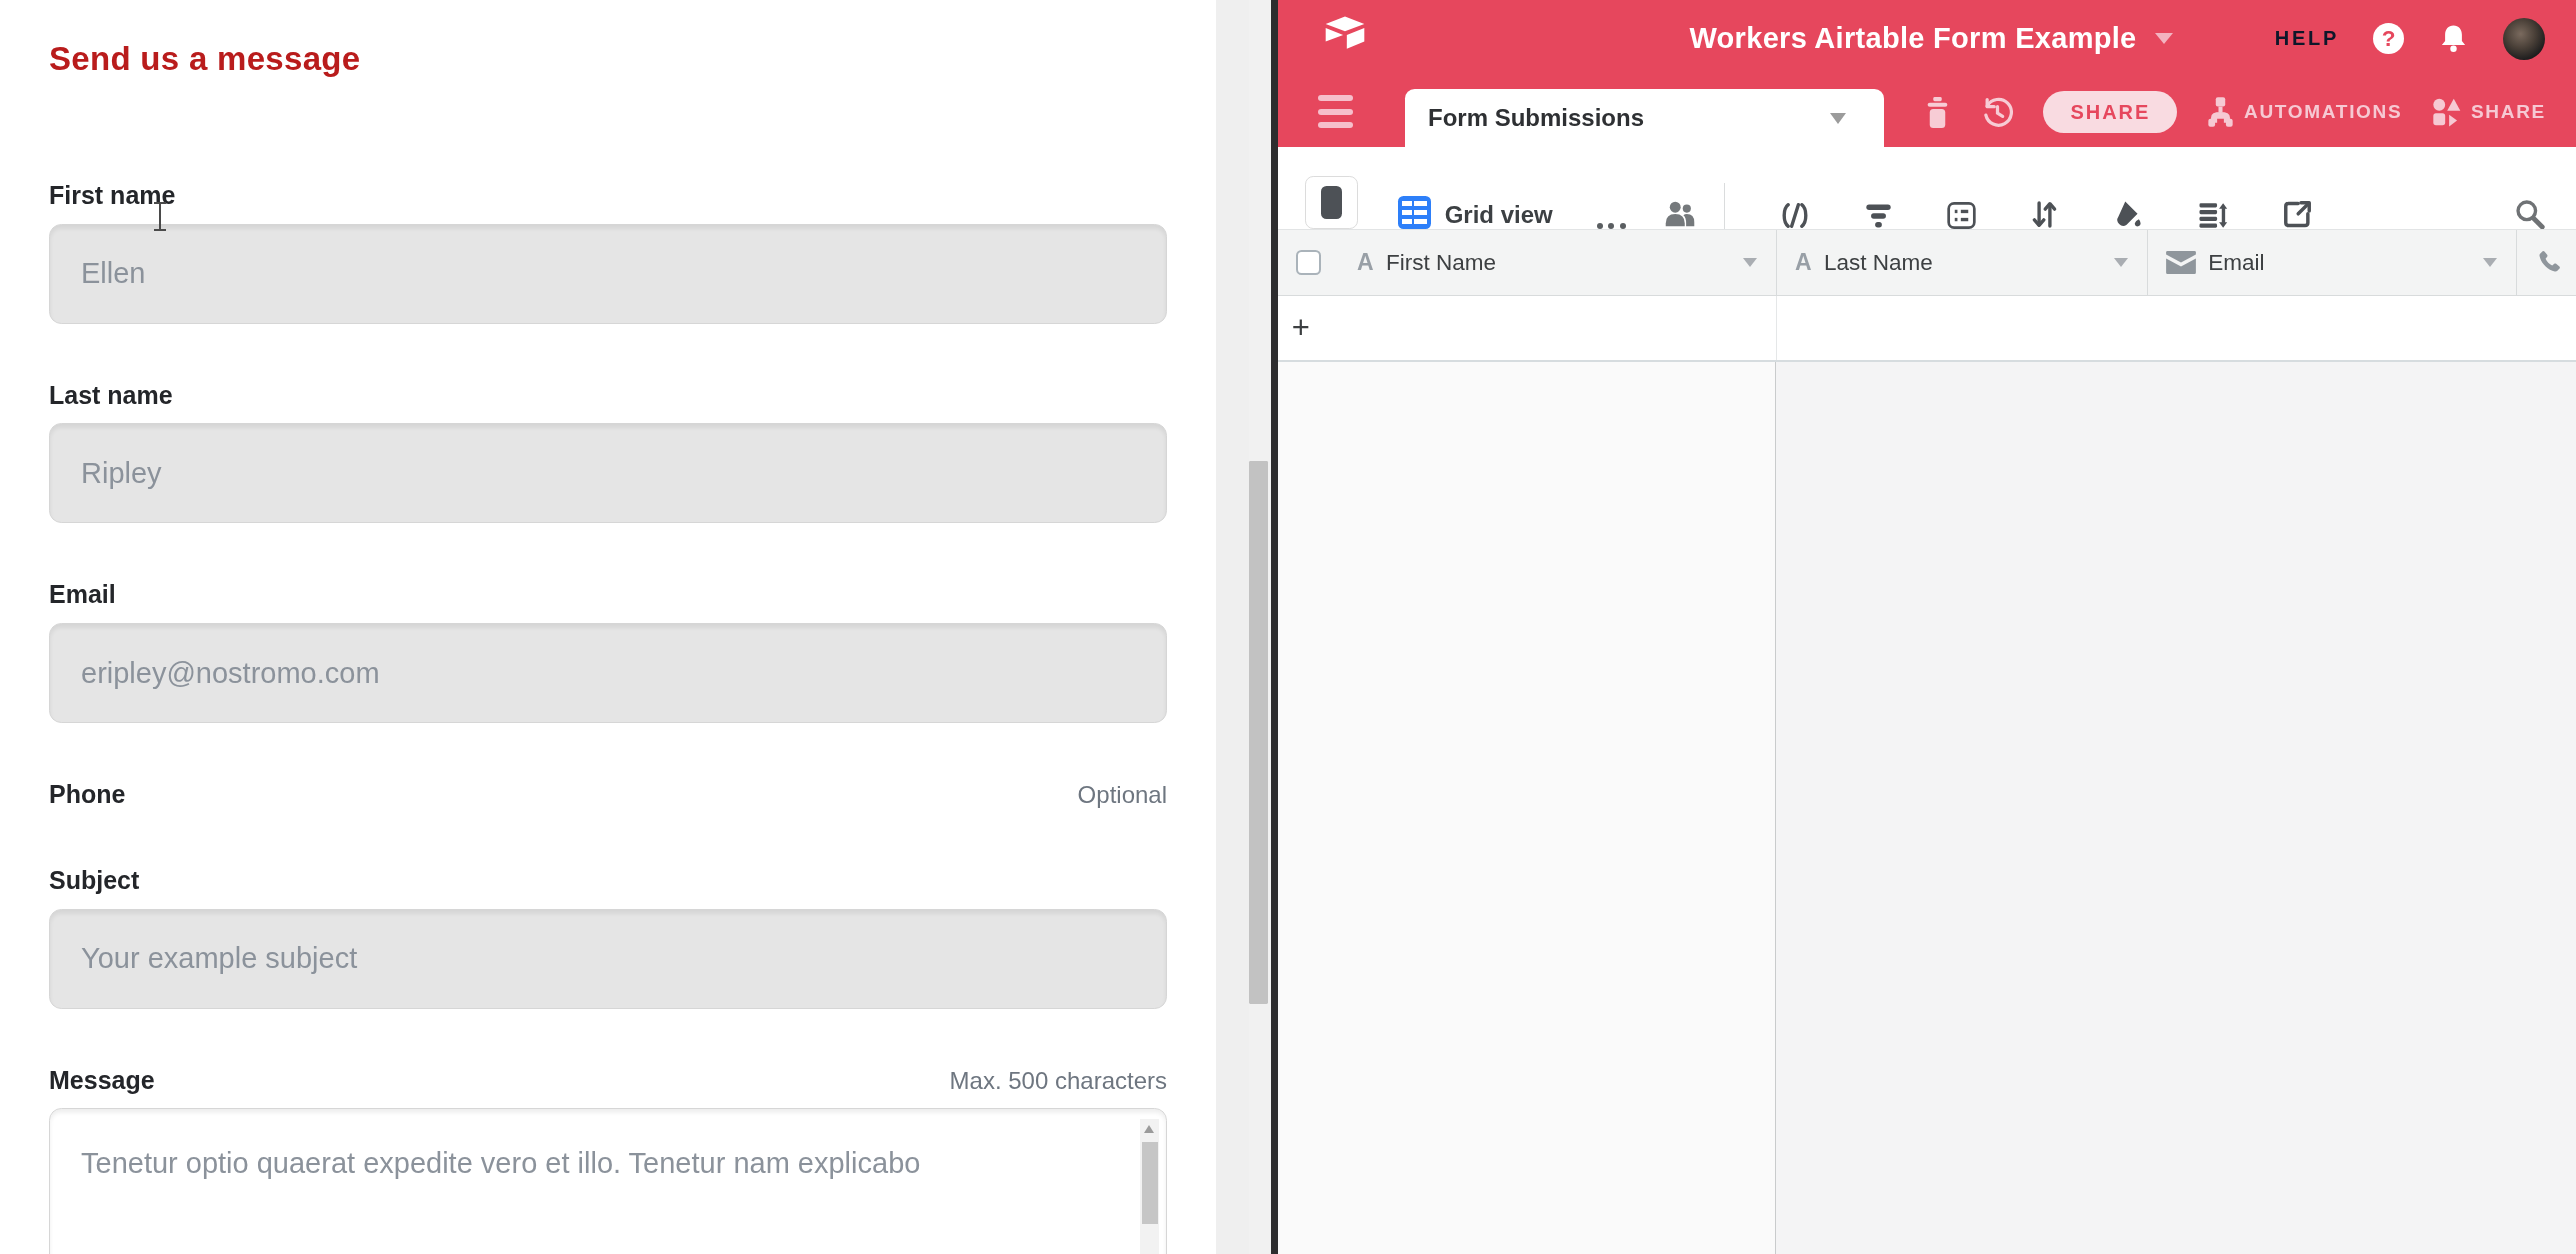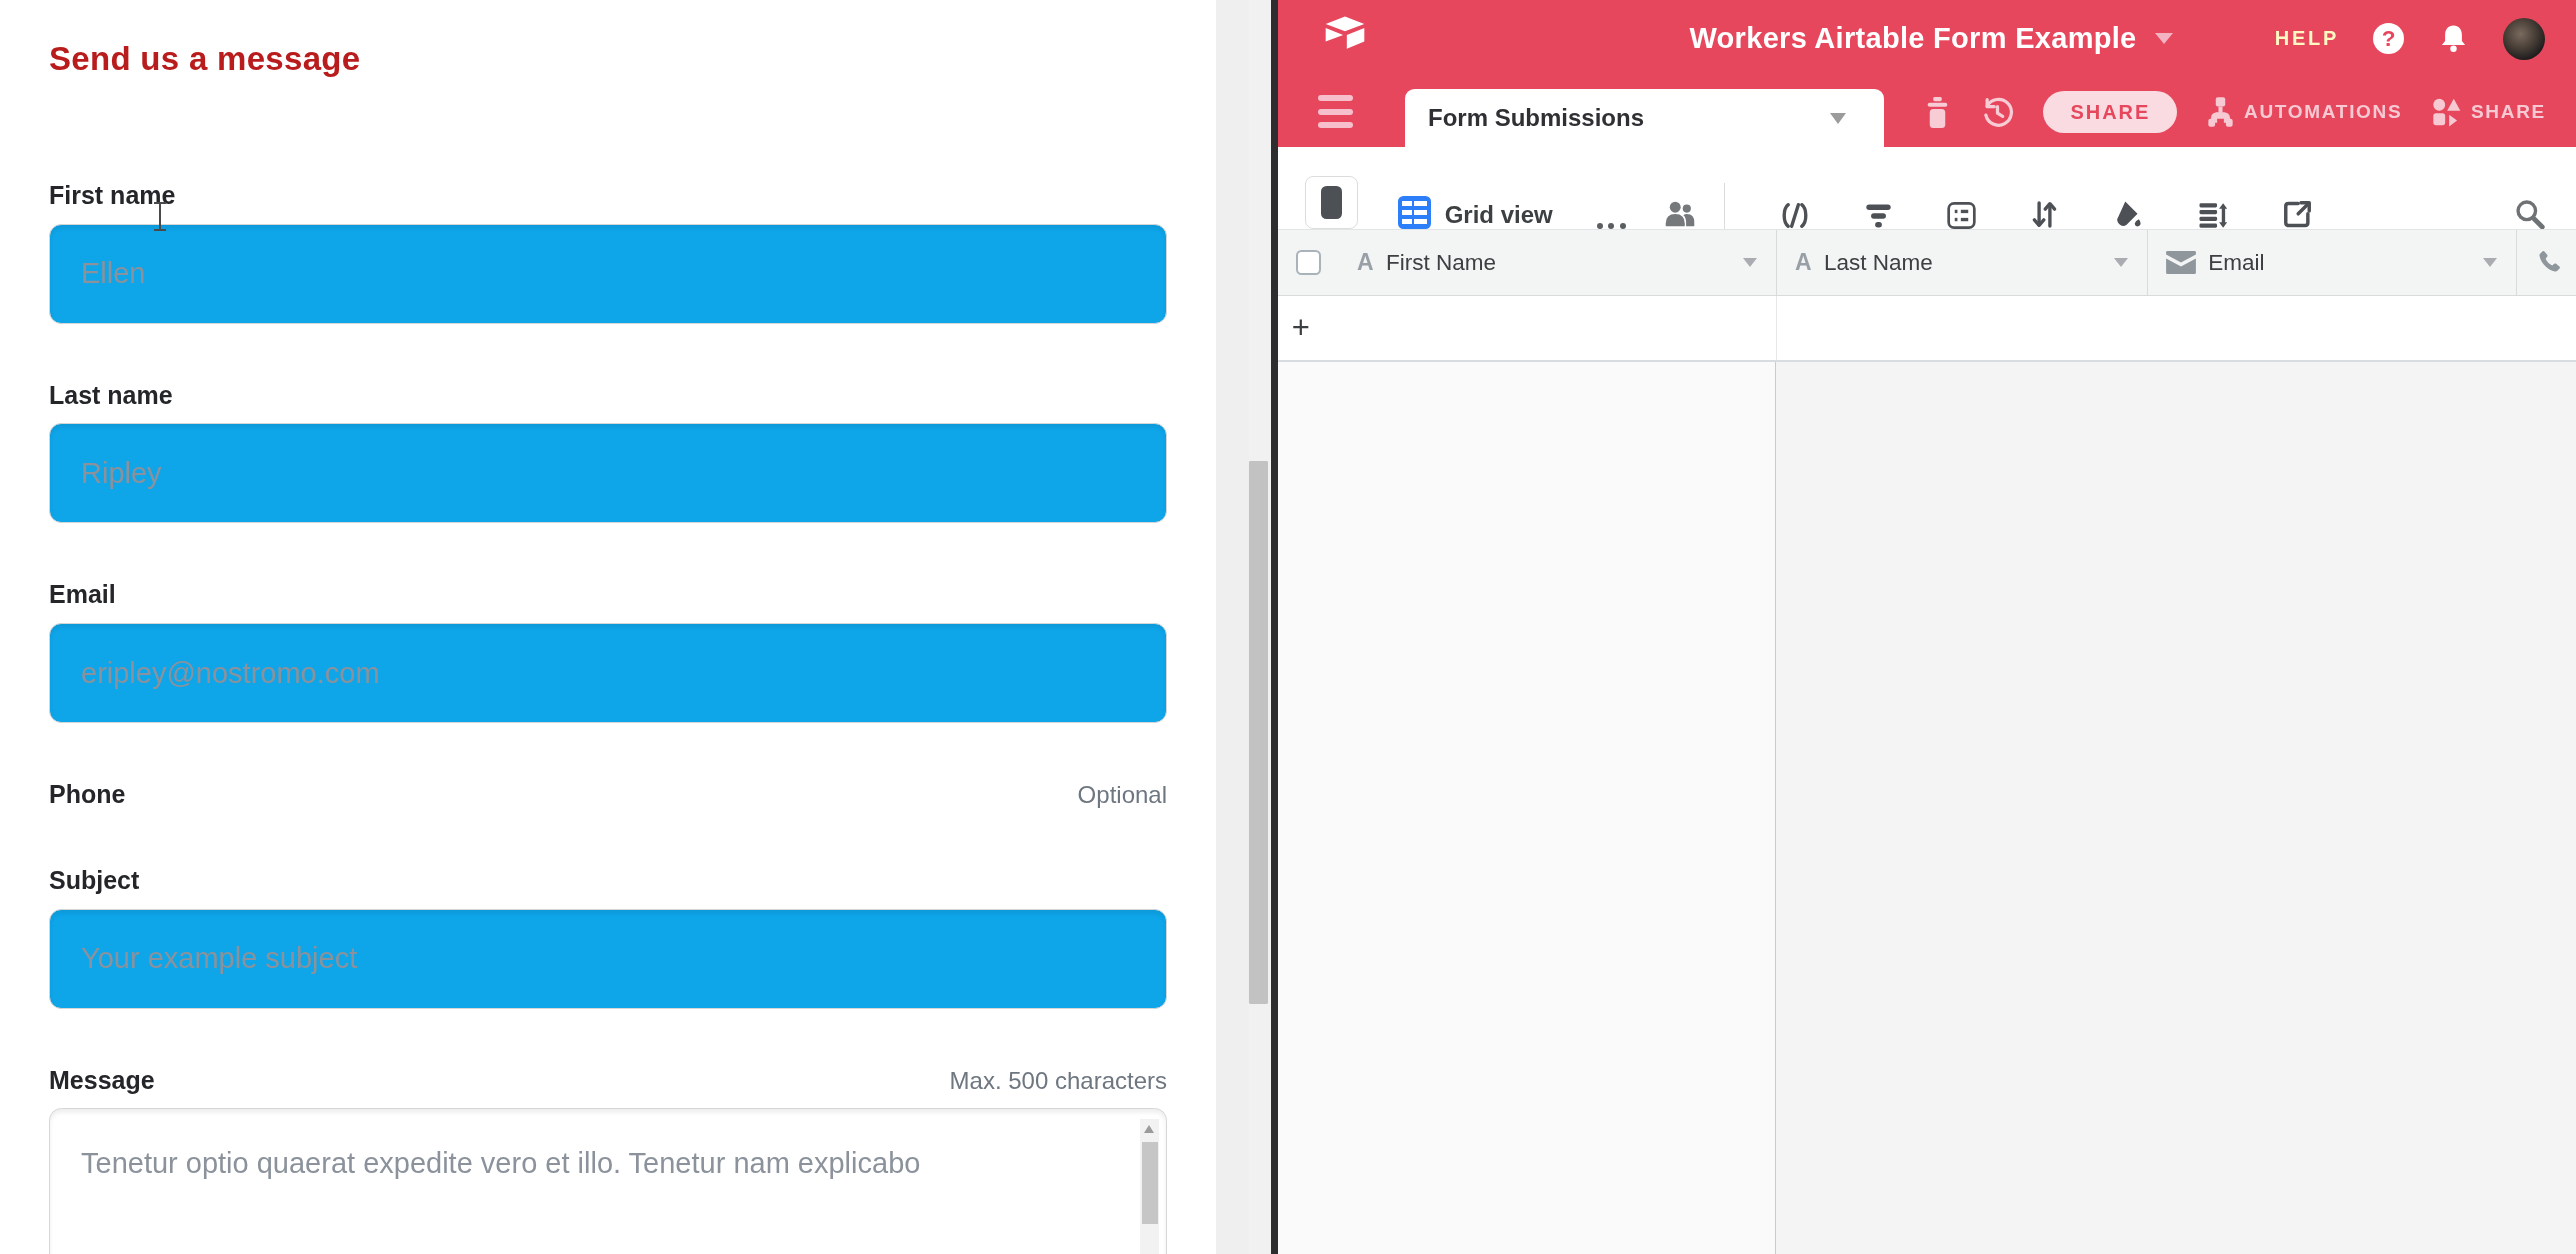--- a/index.html
+++ b/index.html
@@ -12,21 +12,21 @@
   
   .left-pane { position:absolute; left:0; top:0; width:1216px; height:1255px; background:#fff; }
   .form-wrap { position:absolute; left:49px; top:40px; width:1118px; }
   .form-title { font-size:33px; font-weight:600; color:#b91c1c; letter-spacing:0.3px; margin-bottom:101px; }
   .fgroup { margin-bottom:55px; }
   .flabel-row { display:flex; justify-content:space-between; align-items:flex-end; margin-bottom:13.7px; height:31px; }
   .flabel { font-size:25px; font-weight:600; color:#24262a; }
   .fnote { font-size:24px; font-weight:400; color:#6e7680; }
   .finput {
     width:100%; height:100px; border:1.4px solid #d6d6d6; border-radius:12.3px;
-    padding:0 31px; font-size:29px; color:#3b4048; background:#0ea5e9; outline:none;
+    padding:0 31px; font-size:29px; color:#3b4048; background:#e5e5e5; outline:none;
     box-shadow: inset 0 3.4px 4.1px rgba(0,0,0,0.07);
     font-family:"Liberation Sans", sans-serif;
   }
   .finput::placeholder { color:#8b929b; opacity:1; }
   .textarea-box {
     width:100%; height:218px; border:1.4px solid #d6d6d6; border-radius:12.3px;
     background:#fff; box-shadow: inset 0 3.4px 4.1px rgba(0,0,0,0.07);
     position:relative; overflow:hidden;
   }
   .ta-placeholder { position:absolute; left:31px; top:38px; font-size:29px; color:#8b929b; white-space:nowrap; }
@@ -50,21 +50,21 @@
   
   .right-pane { position:absolute; left:1278px; top:0; width:1298px; height:1255px; overflow:hidden;
     display:flex; flex-direction:column; background:#f4f4f5; }
 
   .at-topbar { height:77px; background:#e6475d; position:relative; display:flex; align-items:center; flex:none; }
   .at-logo { position:absolute; left:44px; top:15px; }
   .at-title-wrap { position:absolute; left:8px; right:0; top:0; height:77px; display:flex; align-items:center; justify-content:center; gap:18px; }
   .at-title { color:#ffffff; font-size:29px; font-weight:700; letter-spacing:0.3px; }
   .caret-down-pink { width:0; height:0; border-left:9px solid transparent; border-right:9px solid transparent; border-top:11.6px solid #f3b3c0; }
   .at-top-right { position:absolute; right:31px; top:0; height:77px; display:flex; align-items:center; gap:34px; }
-  .at-help { color:#fef9c3; font-size:20px; font-weight:700; letter-spacing:2.7px; }
+  .at-help { color:#0f172a; font-size:20px; font-weight:700; letter-spacing:2.7px; }
   .help-circle { width:31px; height:31px; border-radius:50%; background:#ffffff; color:#e6475d;
     font-size:22.5px; font-weight:800; display:flex; align-items:center; justify-content:center; }
   .at-avatar { width:42px; height:42px; border-radius:50%;
     background: radial-gradient(circle at 42% 38%, #7a6a5e 0%, #4a4038 40%, #17181a 78%); }
 
   .at-tabbar { height:70px; background:#e6475d; position:relative; flex:none; }
   .hamburger { position:absolute; left:40px; top:18px; display:flex; flex-direction:column; gap:7.5px; }
   .hamburger span { width:35px; height:6.1px; border-radius:3.4px; background:#f6bfcb; }
   .table-tab { position:absolute; left:127px; top:11.6px; width:479px; height:59px; background:#ffffff;
     border-radius:9.6px 9.6px 0 0; display:flex; align-items:center; padding-left:23px; }

